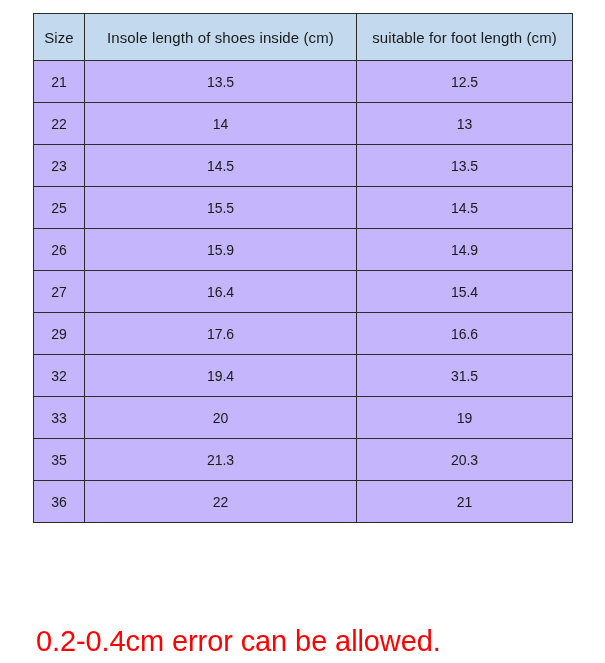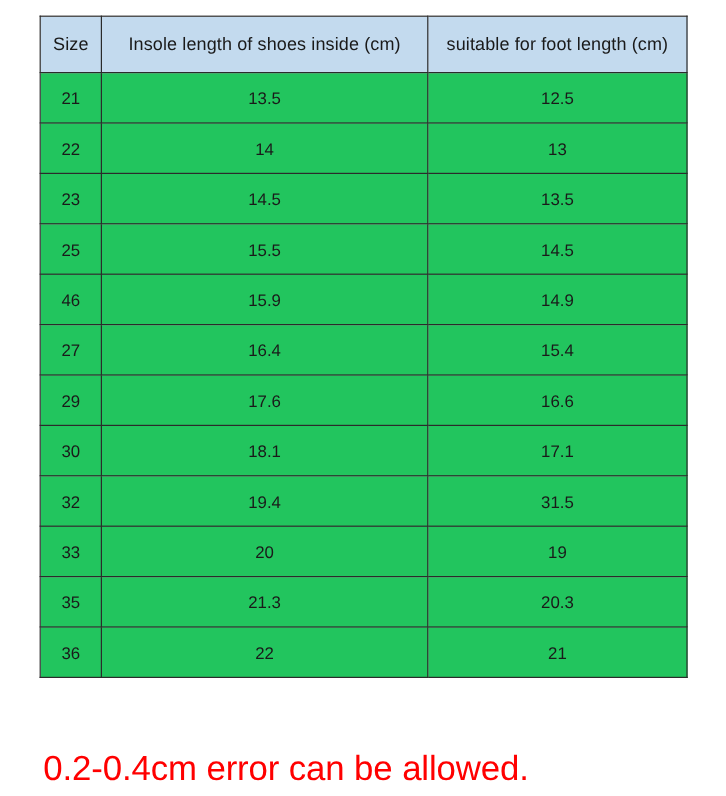--- a/index.html
+++ b/index.html
@@ -45,21 +45,21 @@
 
   .size-table thead th {
     background: #c3daee;
     height: 38px;
     font-size: 15px;
     color: #1a1a1a;
     letter-spacing: 0.1px;
   }
 
   .size-table tbody td {
-    background: #22c55e;
+    background: #c4b5fd;
     height: 33px;
     font-size: 14px;
     color: #1a1a1a;
   }
 
   .note {
     position: absolute;
     left: 36px;
     top: 625px;
     font-size: 29px;
@@ -101,38 +101,33 @@
           <td>23</td>
           <td>14.5</td>
           <td>13.5</td>
         </tr>
         <tr>
           <td>25</td>
           <td>15.5</td>
           <td>14.5</td>
         </tr>
         <tr>
-          <td>46</td>
+          <td>26</td>
           <td>15.9</td>
           <td>14.9</td>
         </tr>
         <tr>
           <td>27</td>
           <td>16.4</td>
           <td>15.4</td>
         </tr>
         <tr>
           <td>29</td>
           <td>17.6</td>
           <td>16.6</td>
-        </tr>
-        <tr>
-          <td>30</td>
-          <td>18.1</td>
-          <td>17.1</td>
         </tr>
         <tr>
           <td>32</td>
           <td>19.4</td>
           <td>31.5</td>
         </tr>
         <tr>
           <td>33</td>
           <td>20</td>
           <td>19</td>

